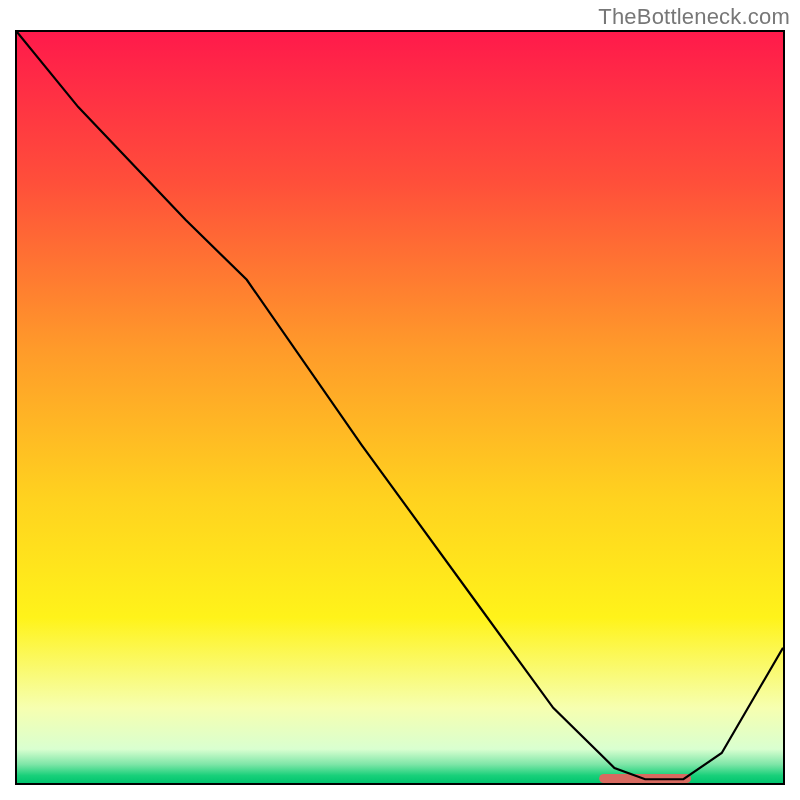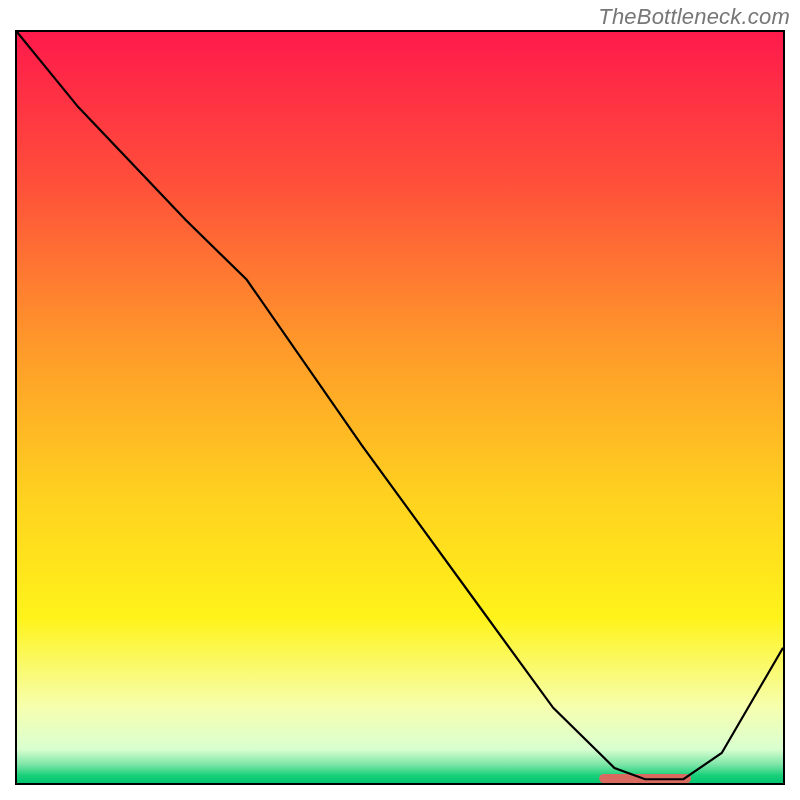--- a/index.html
+++ b/index.html
@@ -8,21 +8,20 @@
     width: 800px;
     height: 800px;
     overflow: hidden;
     background: #fff;
     font-family: Arial, Helvetica, sans-serif;
   }
   .wrap {
     position: relative;
     width: 800px;
     height: 800px;
-    font-style: italic;
   }
   .watermark {
     position: absolute;
     top: 4px;
     right: 10px;
     color: #777;
     font-size: 22px;
     font-weight: 500;
     letter-spacing: 0.2px;
     z-index: 10;

